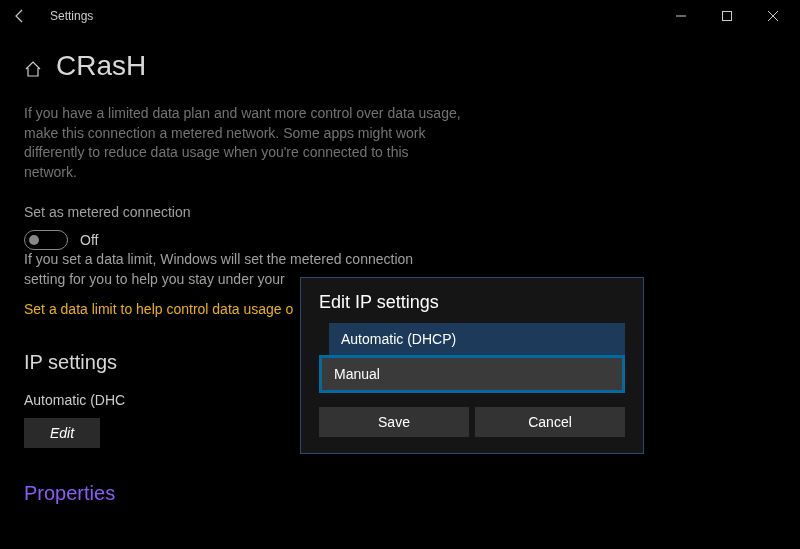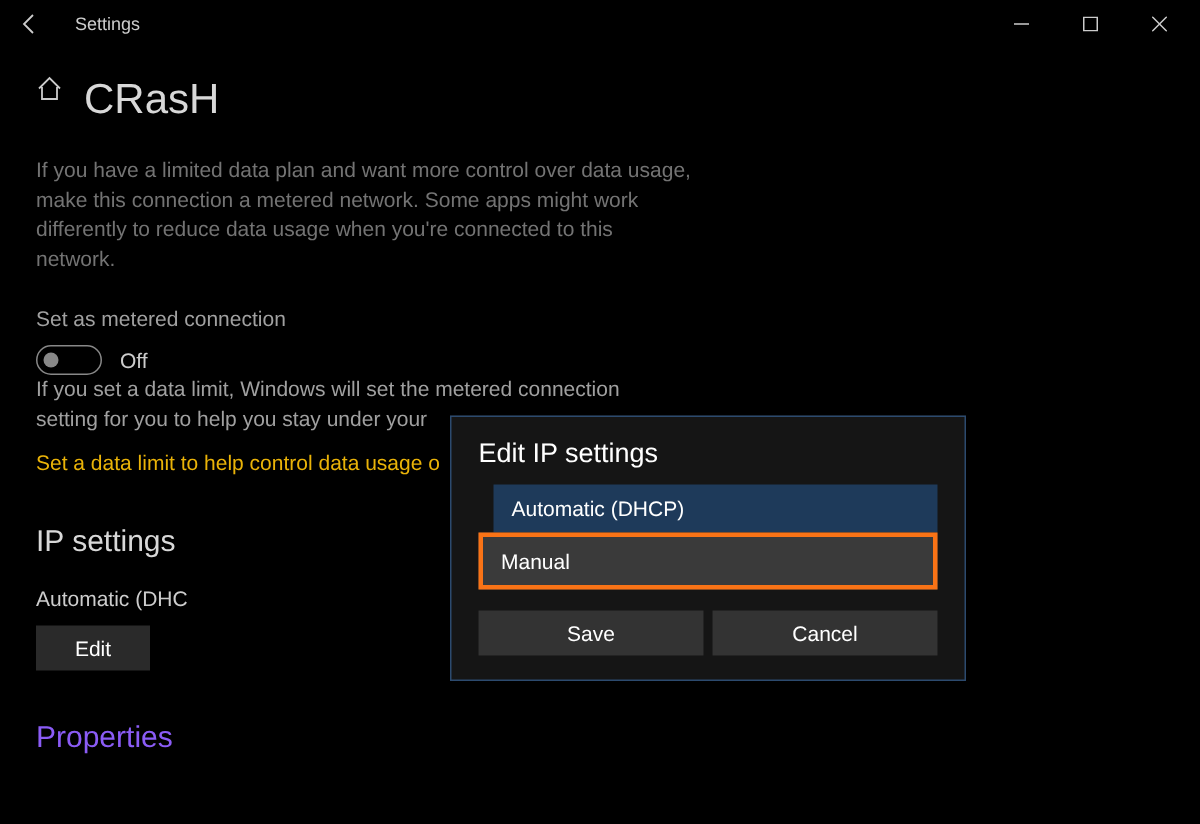--- a/index.html
+++ b/index.html
@@ -3,42 +3,42 @@
   <meta charset="utf-8">
   <style>
     * { margin: 0; padding: 0; box-sizing: border-box; font-family: 'Segoe UI', sans-serif; }
     body { width: 800px; height: 549px; background: #000; color: #fff; overflow: hidden; position: relative; }
     .titlebar { height: 32px; display: flex; align-items: center; padding: 0 4px; }
     .back-btn { width: 32px; height: 32px; display: flex; align-items: center; justify-content: center; cursor: pointer; }
     .app-title { margin-left: 14px; font-size: 12px; color: #ccc; }
     .win-controls { margin-left: auto; display: flex; }
     .win-btn { width: 46px; height: 32px; display: flex; align-items: center; justify-content: center; cursor: pointer; }
     .content { padding: 18px 24px 0 24px; }
-    .page-header { display: flex; align-items: flex-start; margin-bottom: 22px; }
+    .page-header { display: flex; align-items: flex-end; margin-bottom: 22px; }
     .home-icon { margin-right: 14px; color: #fff; }
     .page-title { font-size: 28px; font-weight: 300; color: #d8d8d8; }
     .description { font-size: 14px; color: #737373; line-height: 1.4; max-width: 440px; margin-bottom: 22px; }
     .toggle-label { font-size: 14px; color: #a0a0a0; margin-bottom: 10px; }
     .toggle-row { display: flex; align-items: center; }
     .toggle { width: 44px; height: 20px; border: 1px solid #888; border-radius: 10px; position: relative; cursor: pointer; }
     .toggle-knob { width: 10px; height: 10px; background: #888; border-radius: 50%; position: absolute; top: 4px; left: 4px; }
     .toggle-state { margin-left: 12px; font-size: 14px; color: #ccc; }
     .limit-text { font-size: 14px; color: #a0a0a0; line-height: 1.4; max-width: 430px; margin-bottom: 10px; }
     .link { font-size: 14px; color: #eab308; cursor: pointer; margin-bottom: 34px; display: inline-block; }
     .section-title { font-size: 20px; font-weight: 300; color: #d8d8d8; margin-bottom: 18px; }
     .info-row { display: flex; font-size: 14px; color: #a0a0a0; margin-bottom: 8px; }
     .info-label { width: 190px; }
     .info-value { color: #ccc; }
-    .edit-btn { width: 76px; height: 30px; background: #2a2a2a; border: none; color: #fff; font-size: 14px; cursor: pointer; margin-top: 2px; }
+    .edit-btn { width: 76px; height: 30px; background: #2a2a2a; border: none; color: #fff; font-size: 14px; cursor: pointer; margin-top: 2px; font-style: italic; }
     .props-title { font-size: 20px; font-weight: 300; color: #8b5cf6; margin-top: 34px; }
     .dialog { position: absolute; top: 277px; left: 300px; width: 344px; background: #151515; border: 1px solid #2c4a6e; padding: 14px 18px 16px 18px; }
     .dialog-title { font-size: 18px; font-weight: 400; color: #fff; margin-bottom: 10px; }
     .select-box { margin-bottom: 14px; }
     .option-selected { background: #1e3a5a; padding: 8px 12px; font-size: 14px; color: #fff; cursor: pointer; margin-left: 10px; }
-    .option-highlighted { background: #3a3a3a; padding: 8px 12px; font-size: 14px; color: #fff; border: 3px solid #f97316; cursor: pointer; }
+    .option-highlighted { background: #3a3a3a; padding: 8px 12px; font-size: 14px; color: #fff; border: 3px solid #0369a1; cursor: pointer; }
     .dialog-buttons { display: flex; gap: 6px; }
     .dialog-btn { flex: 1; height: 30px; background: #333; border: none; color: #fff; font-size: 14px; cursor: pointer; }
   </style>
 </head>
 <body>
 
 <div class="titlebar">
   <div class="back-btn">
     <svg width="16" height="16" viewBox="0 0 16 16">
         <path d="M10 2 L4 8 L10 14" stroke="#ccc" stroke-width="1.2" fill="none"></path>

